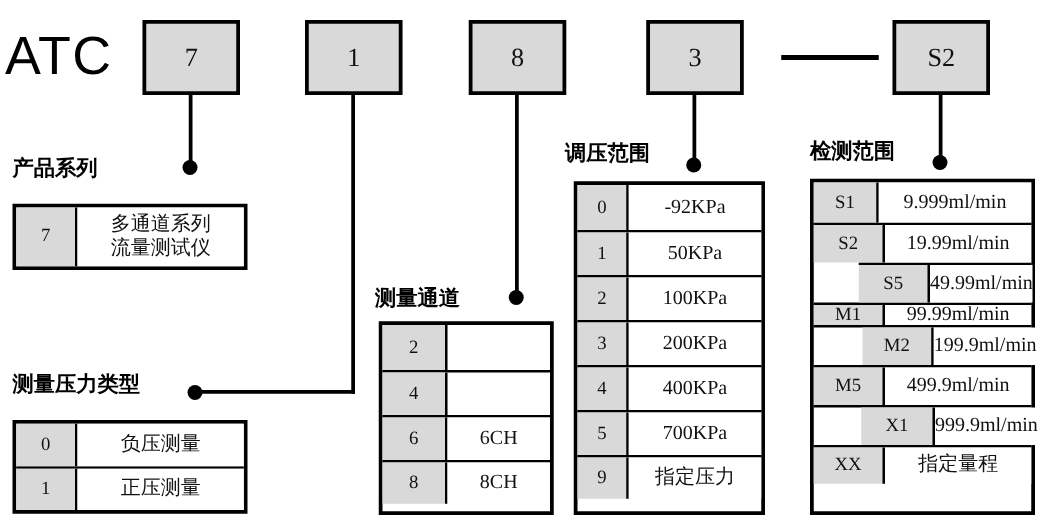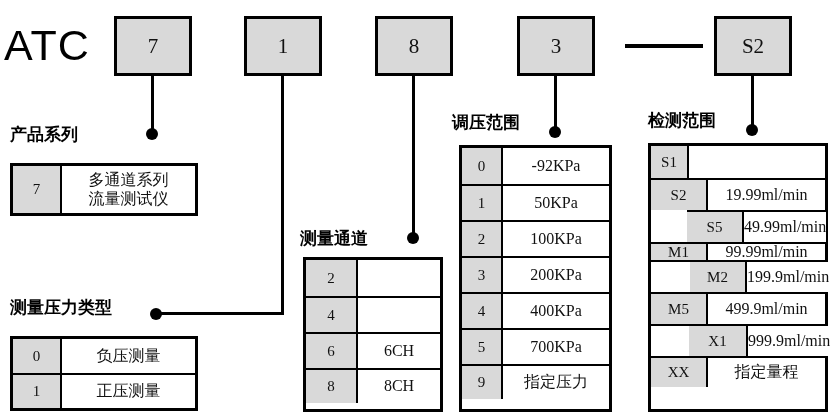--- a/index.html
+++ b/index.html
@@ -218,21 +218,22 @@
     <div class="opt-row" style="height:35px;">
       <div class="opt-code" style="width:41px;">9</div>
       <div class="opt-desc">指定压力</div>
     </div>
   </div>
 
   <div class="caption" style="left:648px; top:112px;">检测范围</div>
 
   <div class="opt-table" style="left:648px; top:143px; width:180px; height:269px;">
     <div class="opt-row" style="height:32px;">
-      <div class="opt-code" style="width:38px;">S1</div>
+      <div class="opt-code" style="width:52px;">S1</div>
+      <div class="opt-desc">9.999ml/min</div>
     </div>
     <div class="opt-row" style="height:32px;">
       <div class="opt-code" style="width:57px;">S2</div>
       <div class="opt-desc">19.99ml/min</div>
     </div>
     <div class="opt-row" style="height:32px;margin-left:36px;">
       <div class="opt-code" style="width:57px;">S5</div>
       <div class="opt-desc">49.99ml/min</div>
     </div>
     <div class="opt-row" style="height:18px;">

